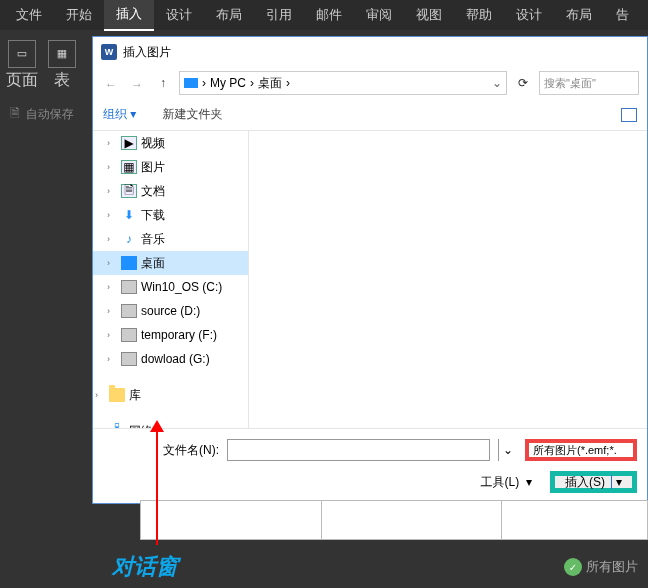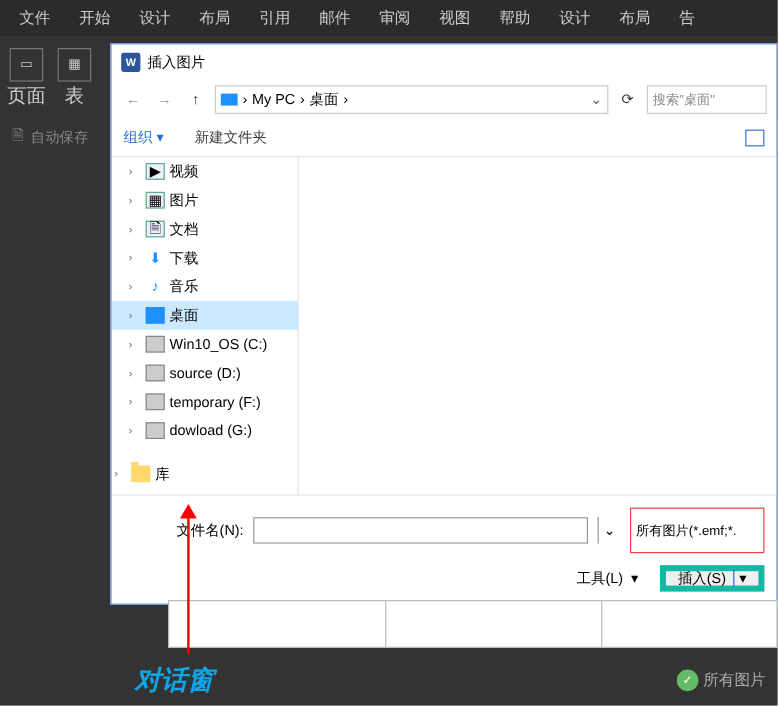--- a/index.html
+++ b/index.html
@@ -40,21 +40,21 @@
 .tree-item.selected { background: #cce8ff; }
 .tree-item .chev { width: 10px; color: #666; font-size: 9px; }
 .tree-item .ticon { width: 16px; height: 14px; display: inline-flex; align-items: center; justify-content: center; font-size: 12px; }
 .tree-spacer { height: 12px; }
 
 .content { flex: 1; background: #fff; }
 
 .footer { border-top: 1px solid #e5e5e5; padding: 10px; font-size: 12px; }
 .footer-row { display: flex; align-items: center; gap: 8px; margin-bottom: 10px; }
 .footer-row input { flex: 1; height: 22px; border: 1px solid #999; padding: 0 4px; }
-.filter-box { width: 112px; height: 38px; border: 1px solid #ef4444; display: flex; align-items: center; padding: 0 4px; font-size: 11px; overflow: hidden; white-space: nowrap; }
+.filter-box { width: 112px; height: 22px; border: 4px solid #ef4444; display: flex; align-items: center; padding: 0 4px; font-size: 11px; overflow: hidden; white-space: nowrap; }
 .footer-buttons { display: flex; justify-content: flex-end; gap: 8px; }
 .btn { height: 22px; padding: 0 10px; border: 1px solid #999; background: #efefef; font-size: 12px; display: inline-flex; align-items: center; }
 .btn.primary { border: 5px solid #14b8a6; }
 .btn.primary .drop { border-left: 1px solid #2b6cd3; margin-left: 6px; padding-left: 4px; }
 
 .doc-area { position: absolute; top: 500px; left: 140px; width: 508px; height: 40px; background: #fff; border: 1px solid #bbb; }
 .doc-area .vline1 { position: absolute; left: 180px; top: 0; bottom: 0; border-left: 1px solid #bbb; }
 .doc-area .vline2 { position: absolute; left: 360px; top: 0; bottom: 0; border-left: 1px solid #bbb; }
 
 .arrow-annotation { position: absolute; top: 425px; left: 156px; width: 2px; height: 120px; background: #ff0000; }
@@ -70,20 +70,21 @@
 .desk-icon { width: 14px; height: 10px; background: #1e90ff; }
 .music-note { color: #1e90ff; font-size: 14px; }
 .down-arrow { color: #1e90ff; font-size: 14px; }
 </style>
 </head>
 <body>
 
 <div class="ribbon">
     <span class="ribbon-tab">文件</span>
     <span class="ribbon-tab">开始</span>
+    <span class="ribbon-tab active">插入</span>
     <span class="ribbon-tab">设计</span>
     <span class="ribbon-tab">布局</span>
     <span class="ribbon-tab">引用</span>
     <span class="ribbon-tab">邮件</span>
     <span class="ribbon-tab">审阅</span>
     <span class="ribbon-tab">视图</span>
     <span class="ribbon-tab">帮助</span>
     <span class="ribbon-tab">设计</span>
     <span class="ribbon-tab">布局</span>
     <span class="ribbon-tab">告</span>
@@ -197,21 +198,21 @@
           <span class="chev">›</span>
           <span class="ticon" style="color:#1e90ff">🖧</span>
           <span>网络</span>
         </div>
       </div>
     <div class="content"></div>
   </div>
 
   <div class="footer">
     <div class="footer-row">
-      <span style="margin-left:44px">文件名(N):</span>
+      <span style="margin-left:60px">文件名(N):</span>
       <input type="text" value="" style="">
       <span style="border-left:1px solid #999;height:22px;display:flex;align-items:center;padding:0 4px">⌄</span>
       <div class="filter-box">所有图片(*.emf;*.</div>
     </div>
     <div class="footer-buttons">
       <span class="btn" style="border:none;background:none"><span>工具(L)</span>&nbsp;&nbsp;▾</span>
       <span class="btn primary">
           <span>插入(S)</span>
           <span class="drop">▾</span>
         </span>

